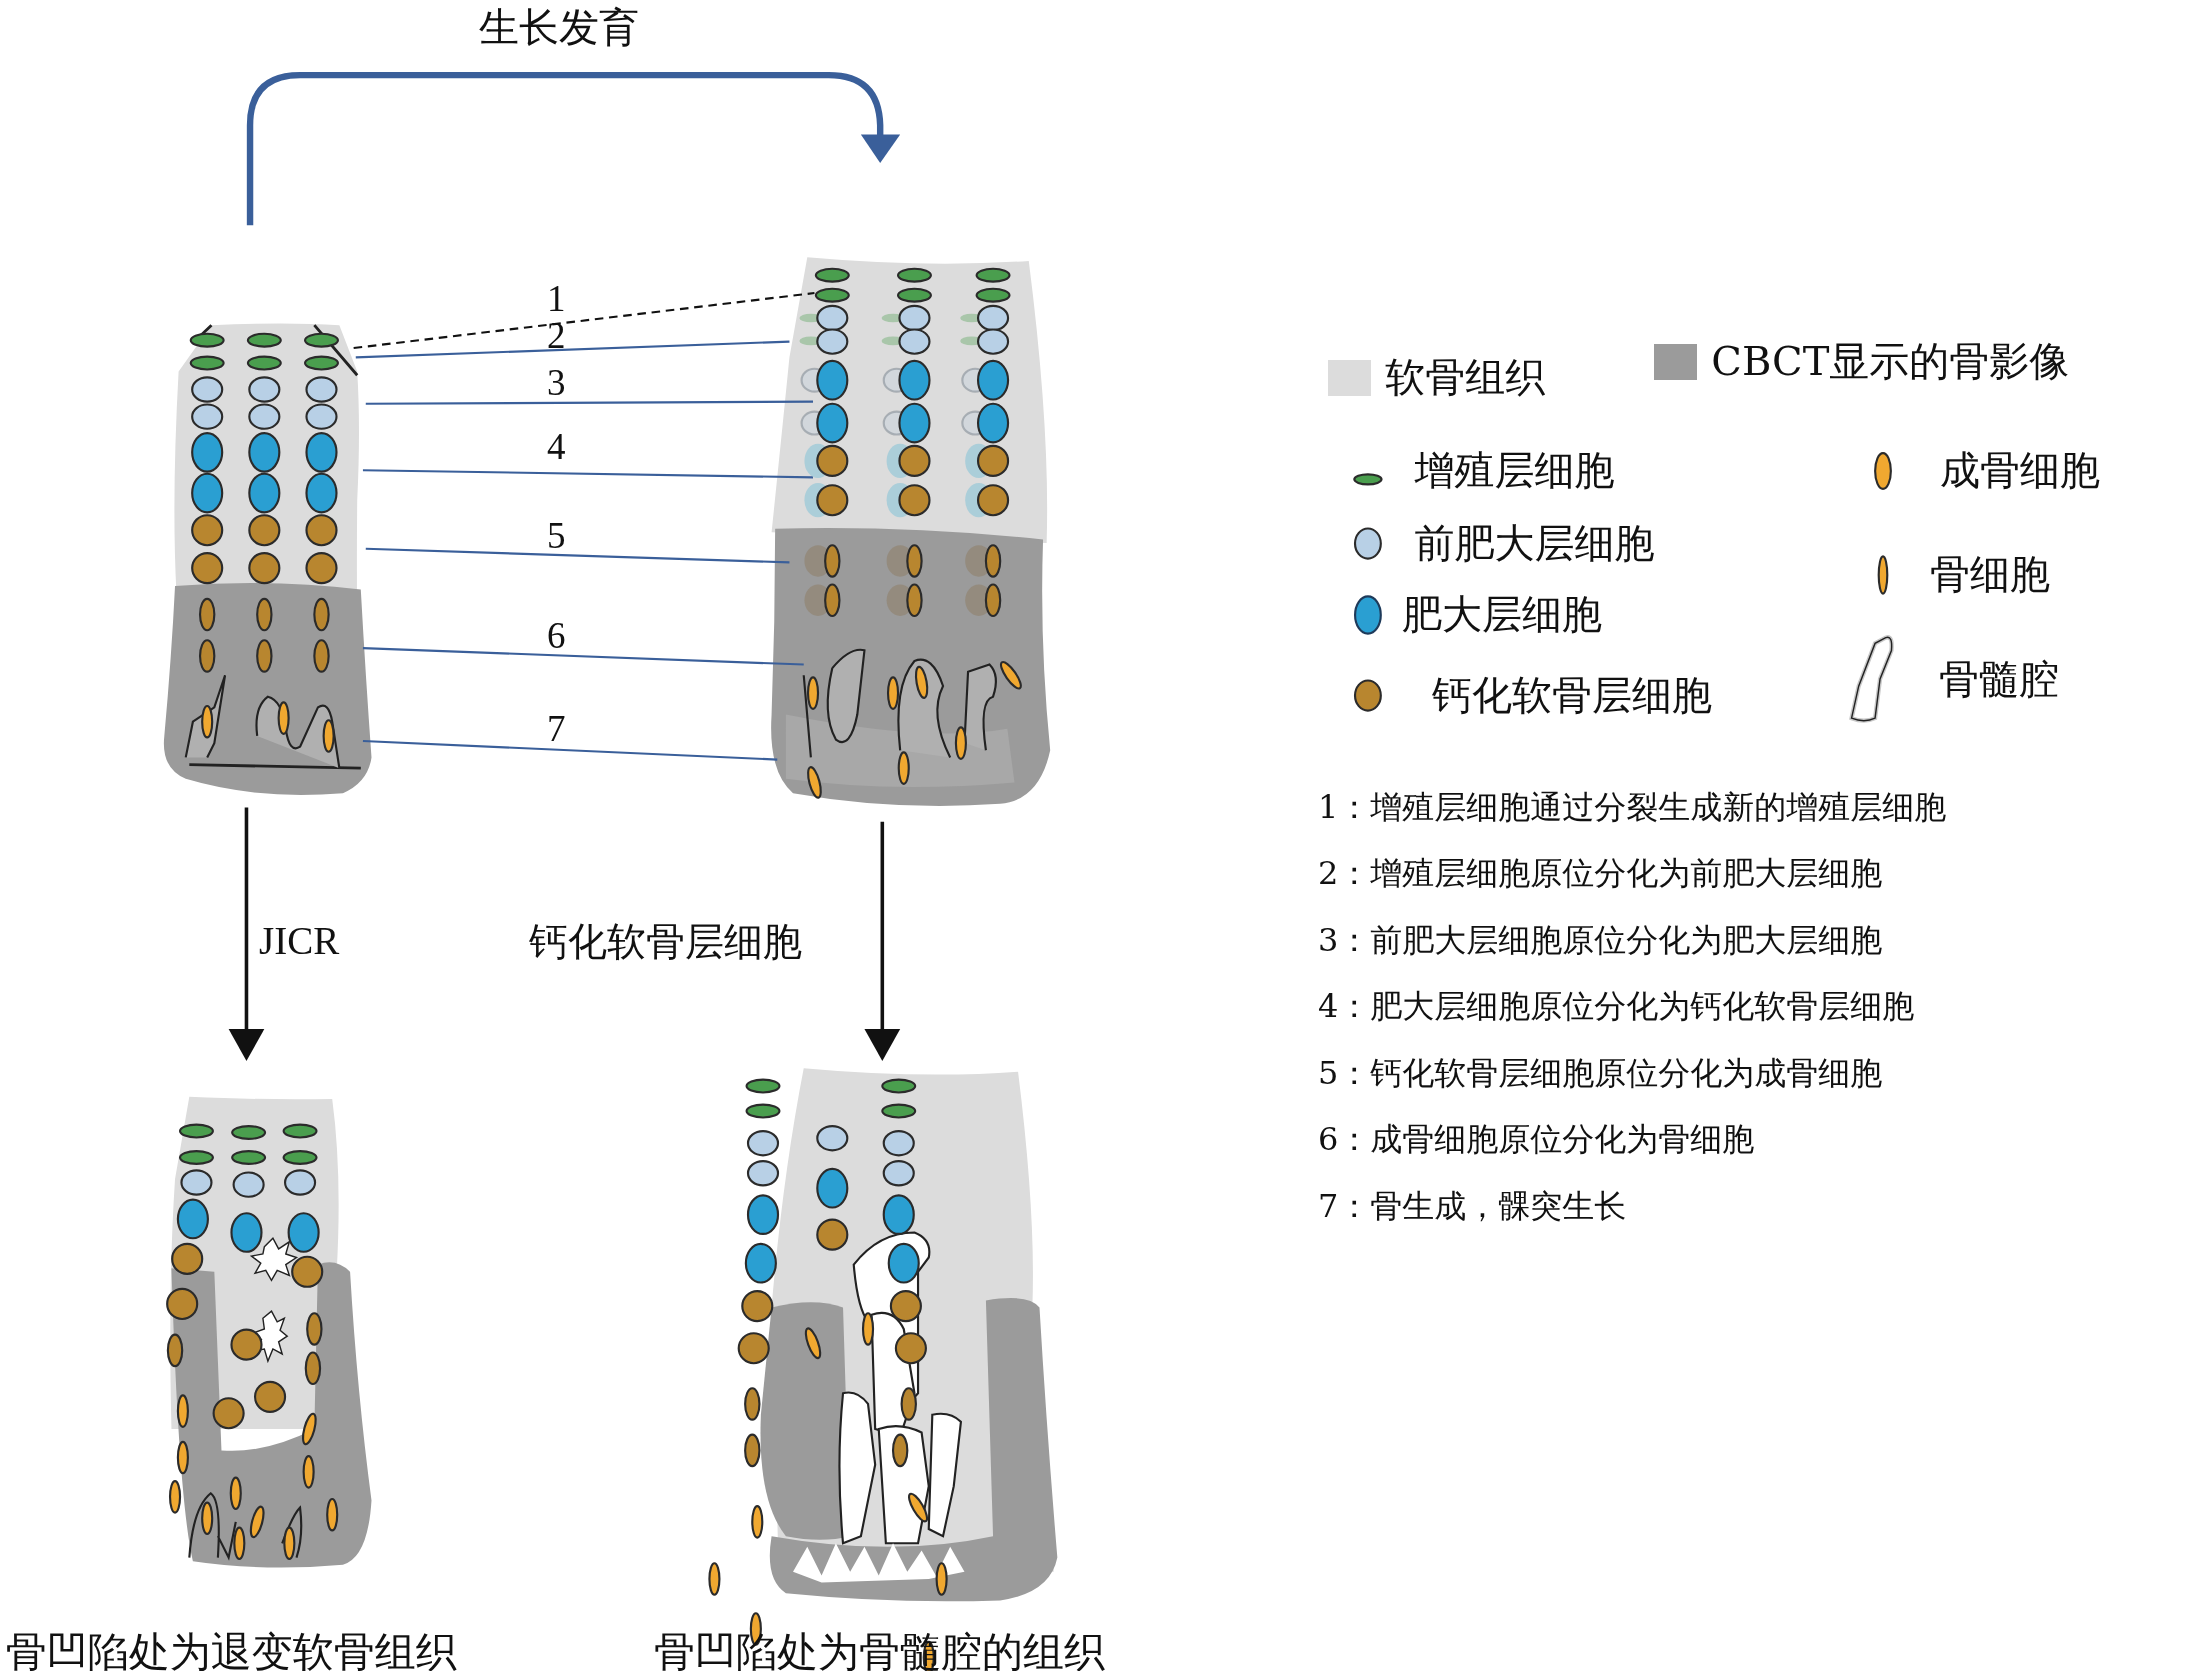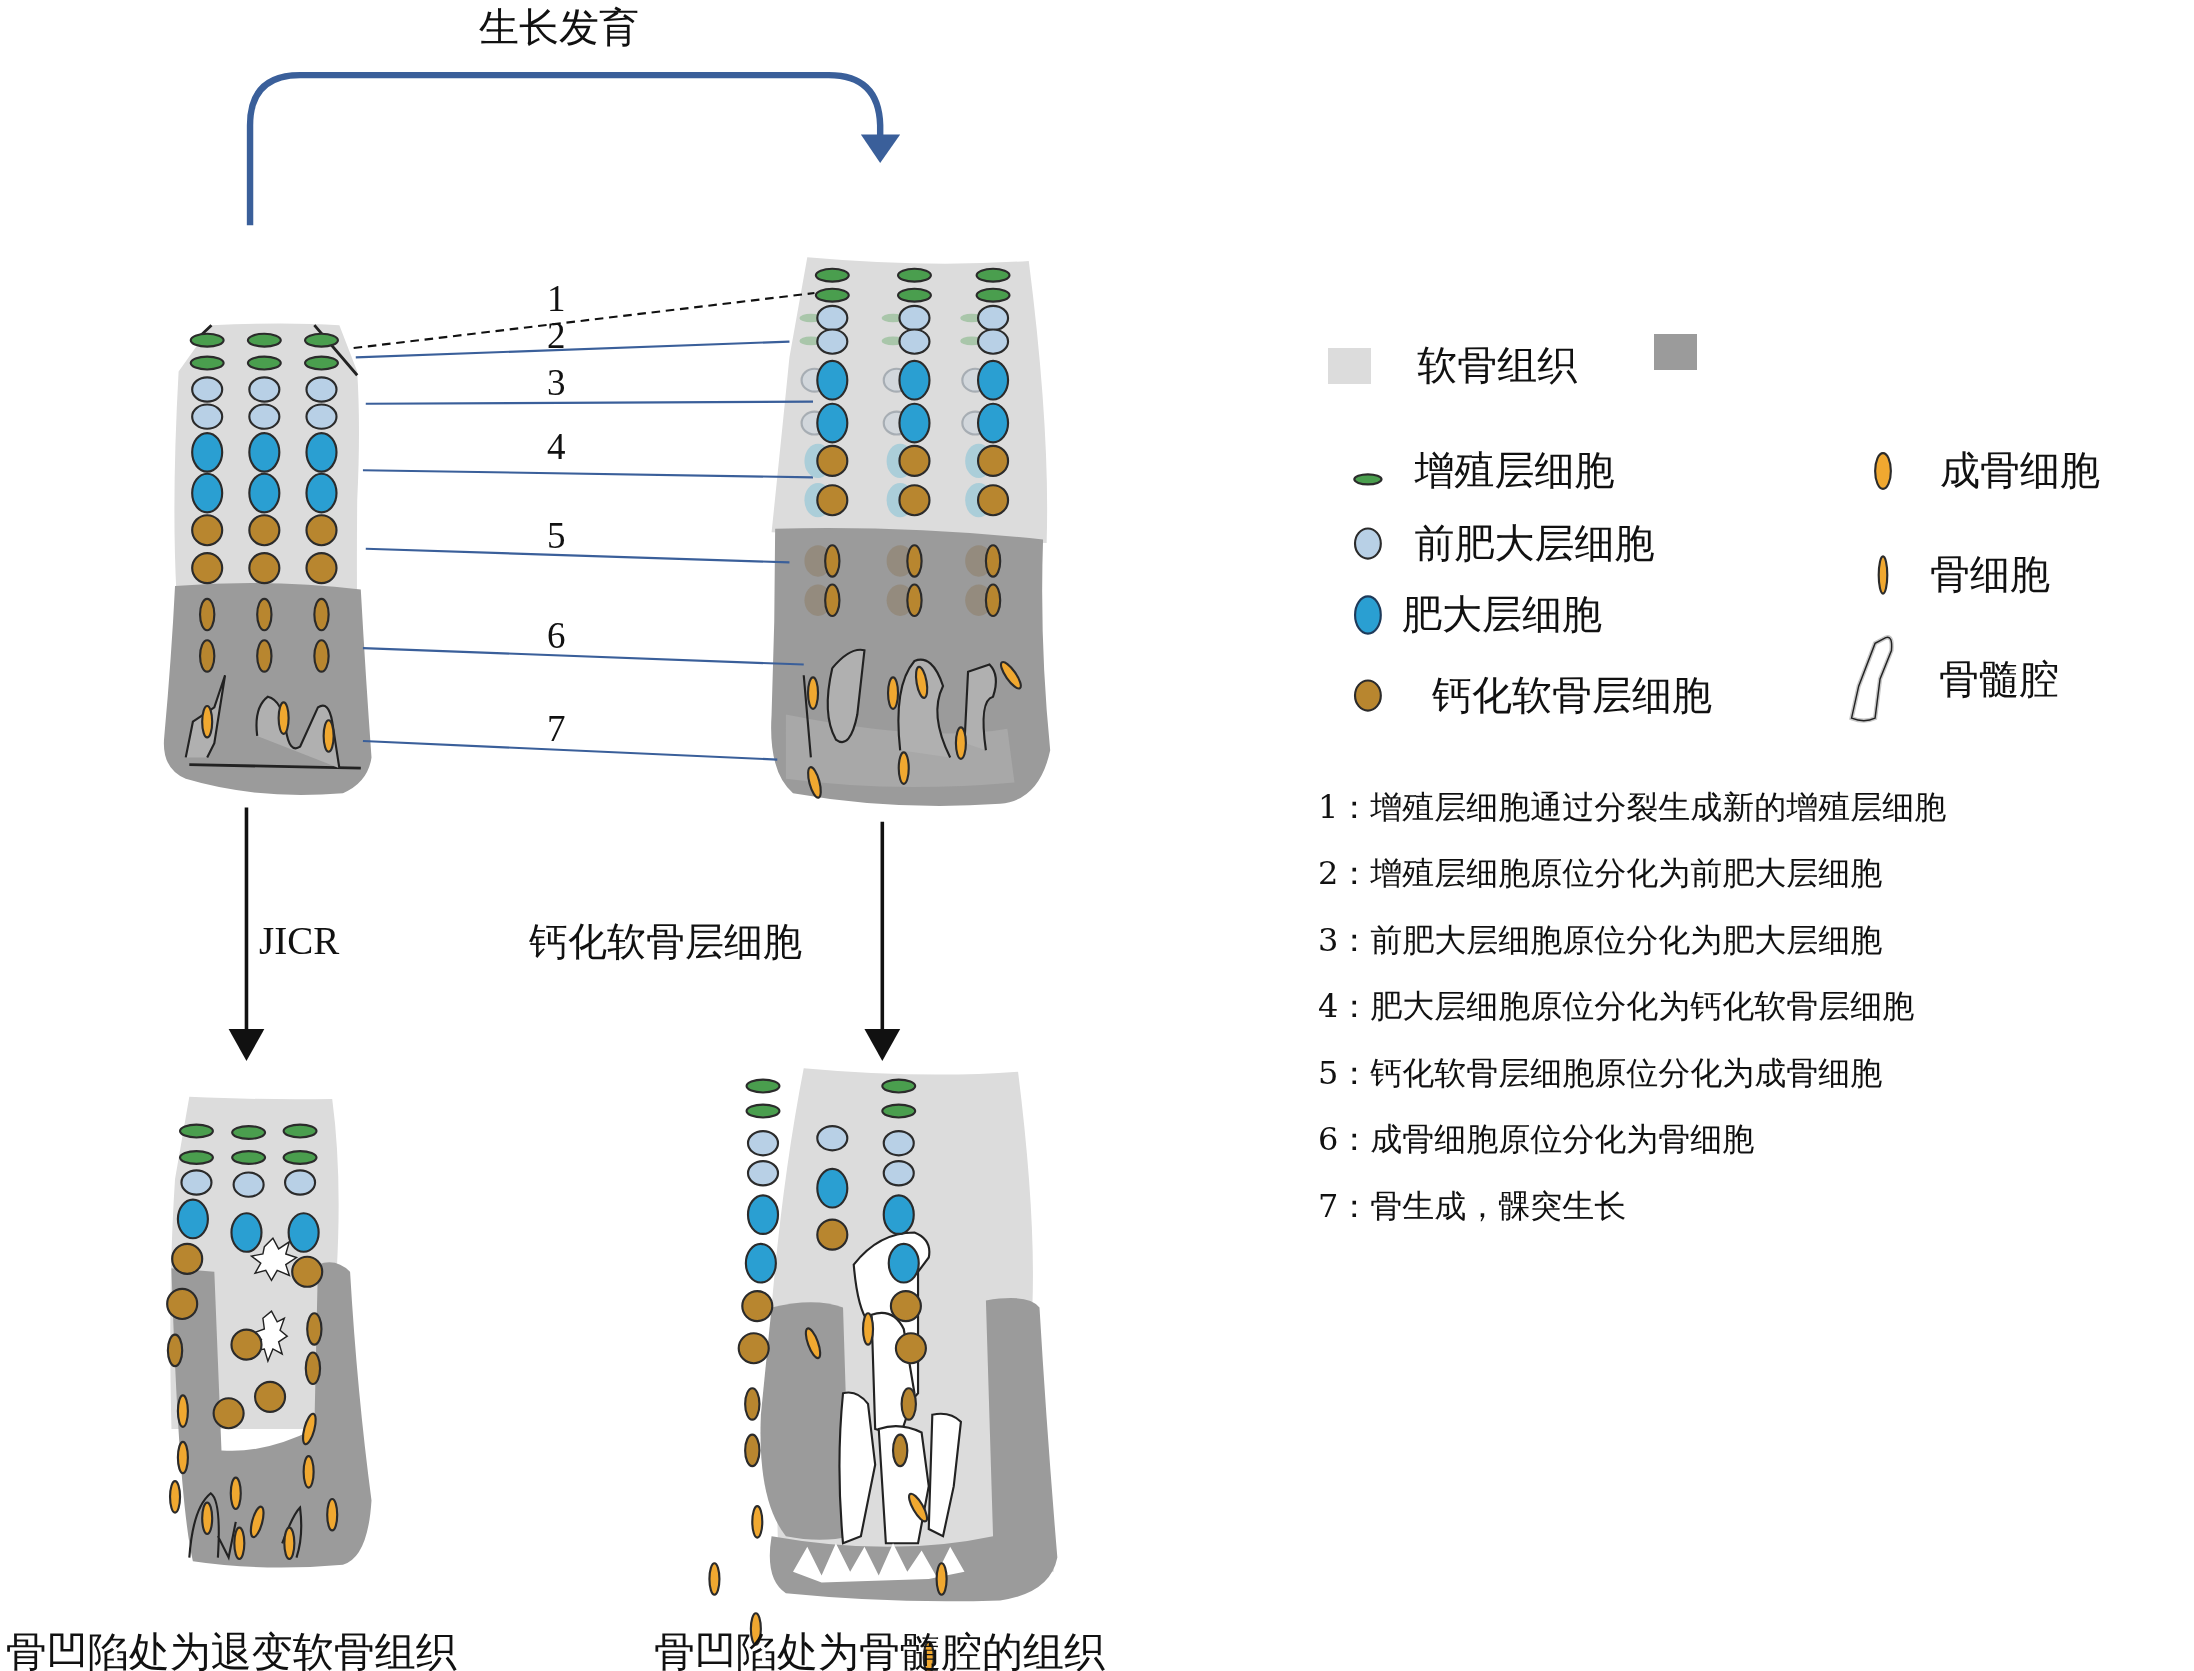--- a/index.html
+++ b/index.html
@@ -257,26 +257,27 @@
 <div class="num txt" style="left:547px; top:514px;">5</div>
 <div class="num txt" style="left:547px; top:614px;">6</div>
 <div class="num txt" style="left:547px; top:707px;">7</div>
 
 <div class="txt lbl" style="left:259px; top:918px; font-family:'Liberation Serif', serif;">JICR</div>
 <div class="txt lbl" style="left:529px; top:915px;">钙化软骨层细胞</div>
 
 <div class="txt lbl" style="left:5.7px; top:1625px; font-size:41px;">骨凹陷处为退变软骨组织</div>
 <div class="txt lbl" style="left:654px; top:1625px; font-size:41px;">骨凹陷处为骨髓腔的组织</div>
 
-<div class="legend-row" style="left:1328px; top:338px;gap:32px;">
+<div class="legend-row" style="left:1328px; top:350px;">
   <span class="swatch" style="background:#dcdcdc;"></span>
   <span class="leg-txt">软骨组织</span>
 </div>
 <div class="legend-row" style="left:1654px; top:334px;">
   <span class="swatch" style="background:#9b9b9b;"></span>
+  <span class="leg-txt">CBCT显示的骨影像</span>
 </div>
 
 <div class="legend-row" style="left:1350px; top:443px;align-items:flex-end;">
   <svg width="43" height="43" viewBox="0 0 60 60">
       <ellipse cx="25" cy="34" rx="19" ry="7" fill="#4a9e4e" stroke="#2b2b2b" stroke-width="3"></ellipse>
     </svg>
   <span class="leg-txt" style="margin-left:21.4px">增殖层细胞</span>
 </div>
 <div class="legend-row" style="left:1350px; top:516px;">
   <svg width="43" height="43" viewBox="0 0 60 60">

